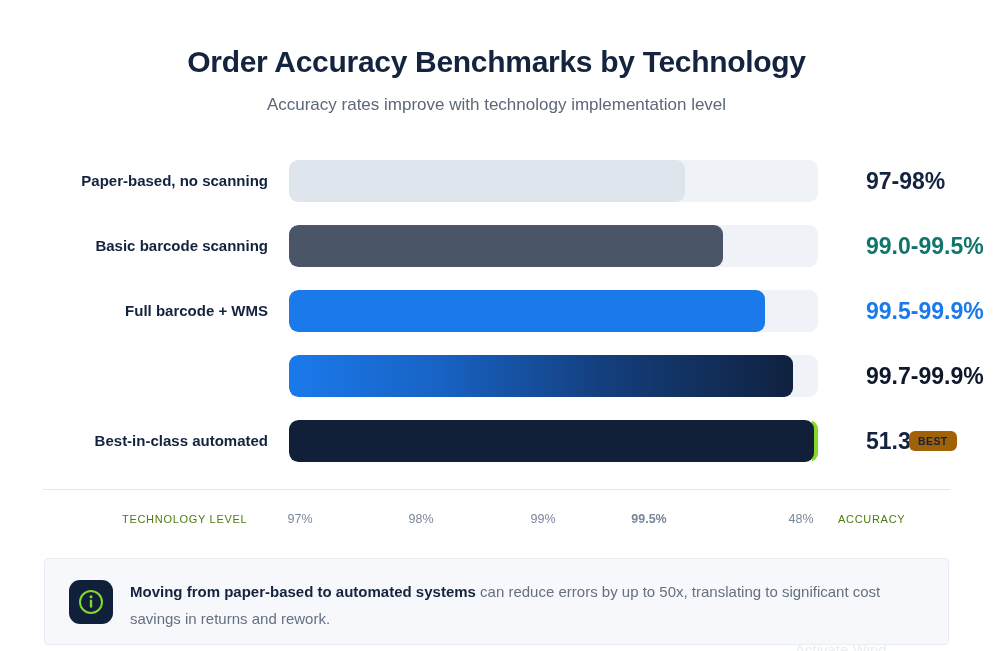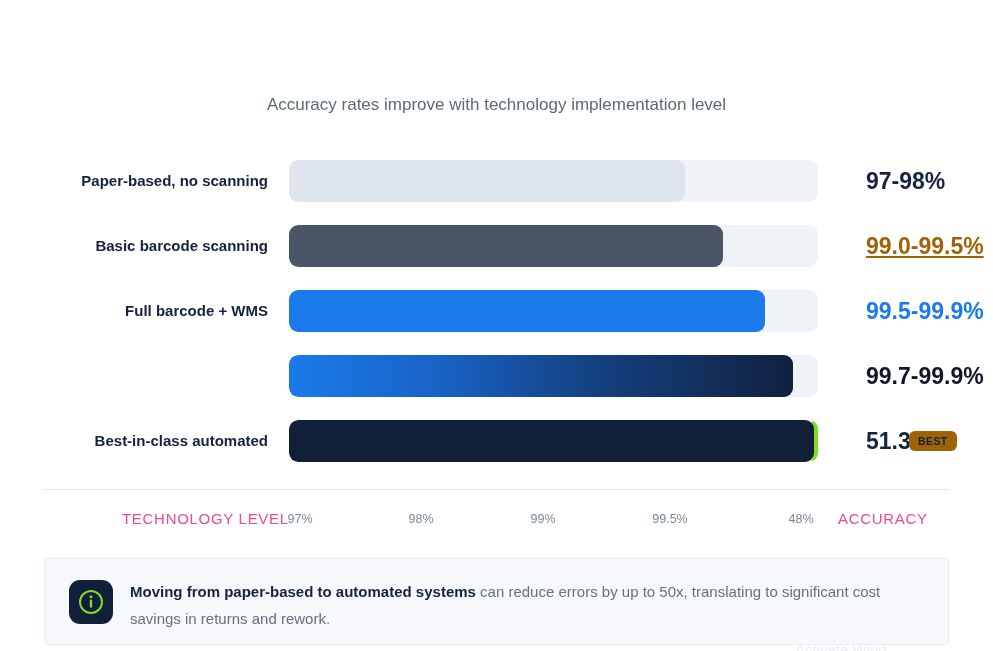--- a/index.html
+++ b/index.html
@@ -131,24 +131,24 @@
     left: 0;
     top: 509px;
     width: 993px;
     height: 20px;
   }
   .axis-cap {
     position: absolute;
     top: 0;
     height: 20px;
     line-height: 20px;
-    font-size: 15px;
+    font-size: 11px;
     font-weight: 400;
     letter-spacing: 0.7px;
-    color: #ec4899;
+    color: #4d7c0f;
     white-space: nowrap;
   }
   .axis-cap.left  { left: 122px; }
   .axis-cap.right { left: 838px; }
   .axis-tick {
     position: absolute;
     top: 0;
     height: 20px;
     line-height: 20px;
     font-size: 12.5px;
@@ -200,38 +200,39 @@
     font-size: 15px;
     color: #e9ecf1;
     white-space: nowrap;
   }
 </style>
 </head>
 <body>
 
 <div class="chart-root">
 
+  <div class="chart-title">Order Accuracy Benchmarks by Technology</div>
   <div class="chart-subtitle">Accuracy rates improve with technology implementation level</div>
 
   <div class="rows">
 
     <div class="bar-row">
       <div class="row-label">Paper-based, no scanning</div>
       <div class="bar-track">
         <div class="bar-fill" style="width:74.9%;background:#dfe5ed;"></div>
       </div>
       <div class="row-value" style="color:#14243f;">97-98%</div>
     </div>
 
     <div class="bar-row">
       <div class="row-label">Basic barcode scanning</div>
       <div class="bar-track">
         <div class="bar-fill" style="width:82%;background:#4b5568;"></div>
       </div>
-      <div class="row-value" style="color:#a16207;text-decoration:underline;">99.0-99.5%</div>
+      <div class="row-value" style="color:#0f766e;">99.0-99.5%</div>
     </div>
 
     <div class="bar-row">
       <div class="row-label">Full barcode + WMS</div>
       <div class="bar-track">
         <div class="bar-fill" style="width:90%;background:#1a7aeb;"></div>
       </div>
       <div class="row-value" style="color:#1a7aeb;">99.5-99.9%</div>
     </div>
 
@@ -254,21 +255,21 @@
 
   </div>
 
   <div class="axis-divider"></div>
 
   <div class="axis-row">
     <div class="axis-cap left">TECHNOLOGY LEVEL</div>
     <div class="axis-tick" style="left:300px;">97%</div>
     <div class="axis-tick" style="left:421px;">98%</div>
     <div class="axis-tick" style="left:543px;">99%</div>
-    <div class="axis-tick" style="left:670px;">99.5%</div>
+    <div class="axis-tick" style="left:649px;font-weight:bold;">99.5%</div>
     <div class="axis-tick" style="left:801px;">48%</div>
     <div class="axis-cap right">ACCURACY</div>
   </div>
 
   <div class="note-card">
     <div class="note-icon">
       <svg width="44" height="44" viewBox="0 0 44 44" aria-hidden="true">
         <circle cx="22" cy="22" r="11" fill="none" stroke="#84d827" stroke-width="2"></circle>
         <circle cx="22" cy="16.8" r="1.5" fill="#84d827"></circle>
         <rect x="20.8" y="19.6" width="2.4" height="8.2" rx="1.2" fill="#84d827"></rect>

